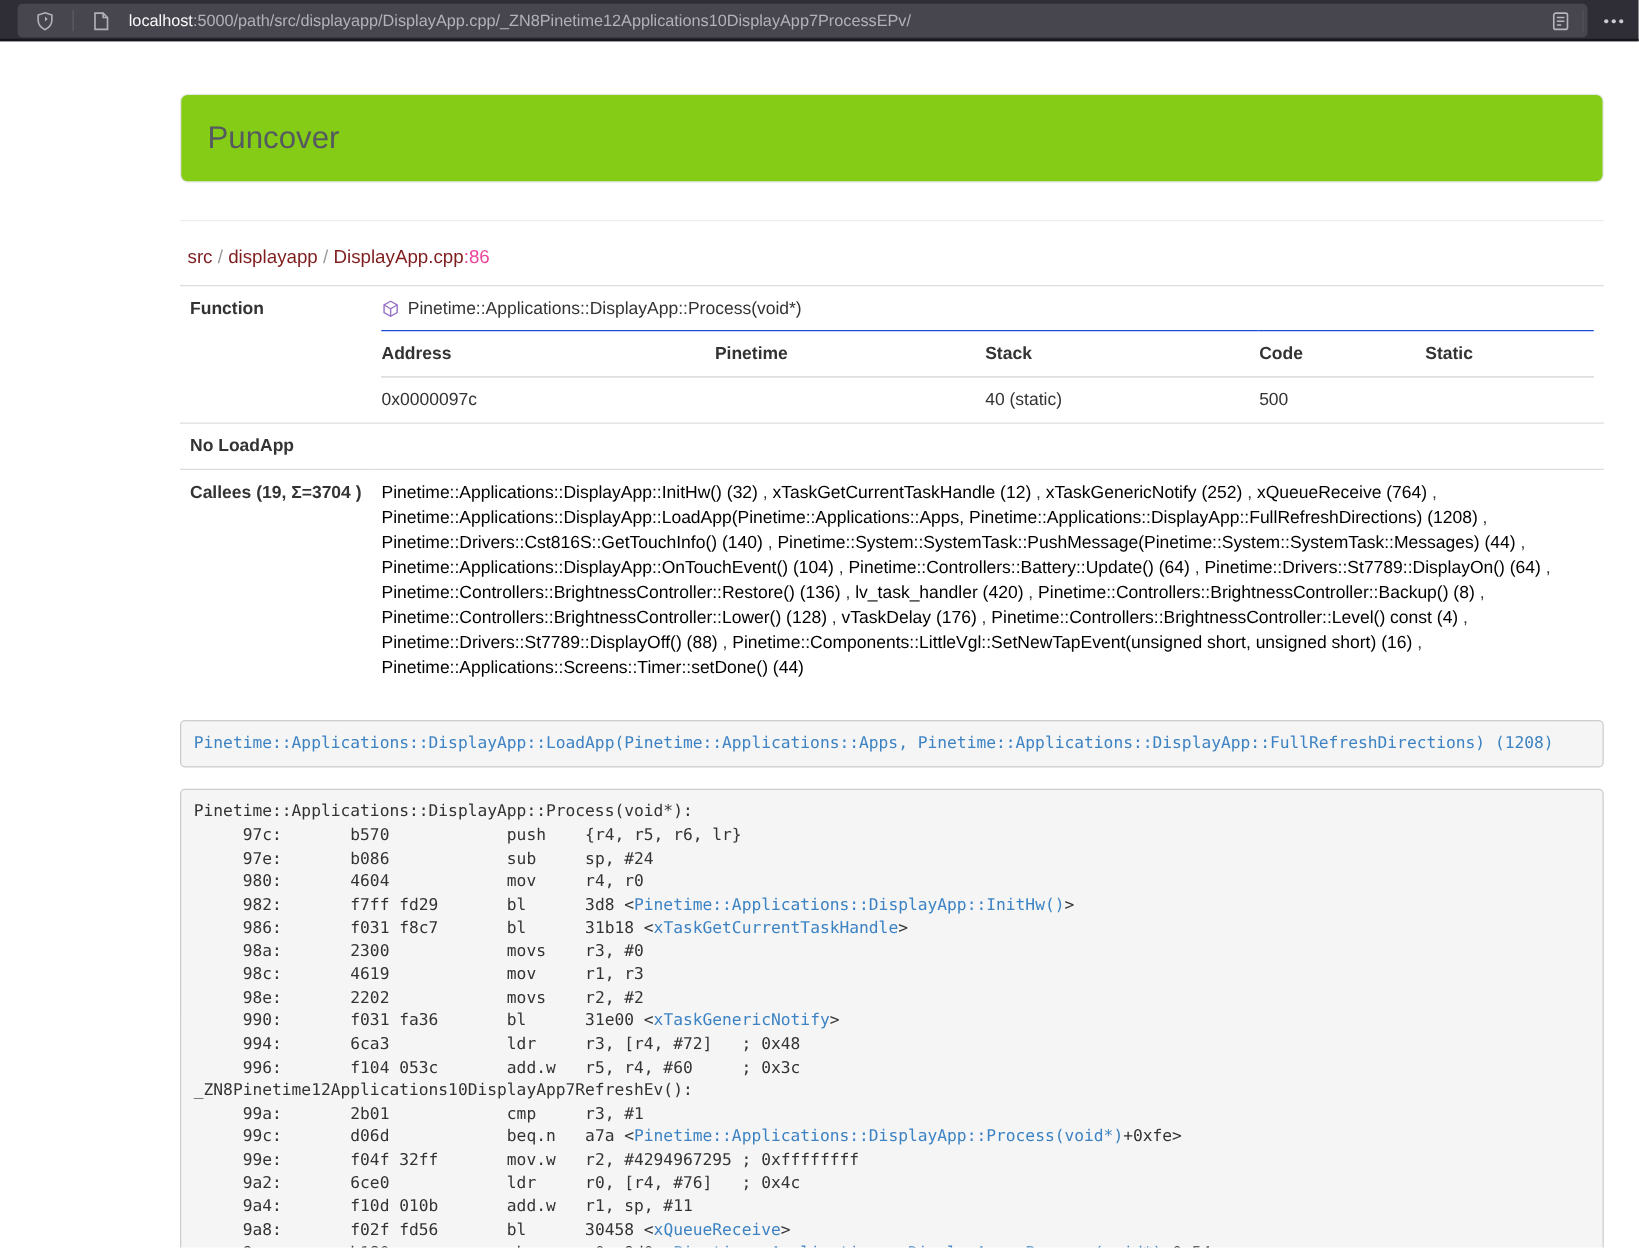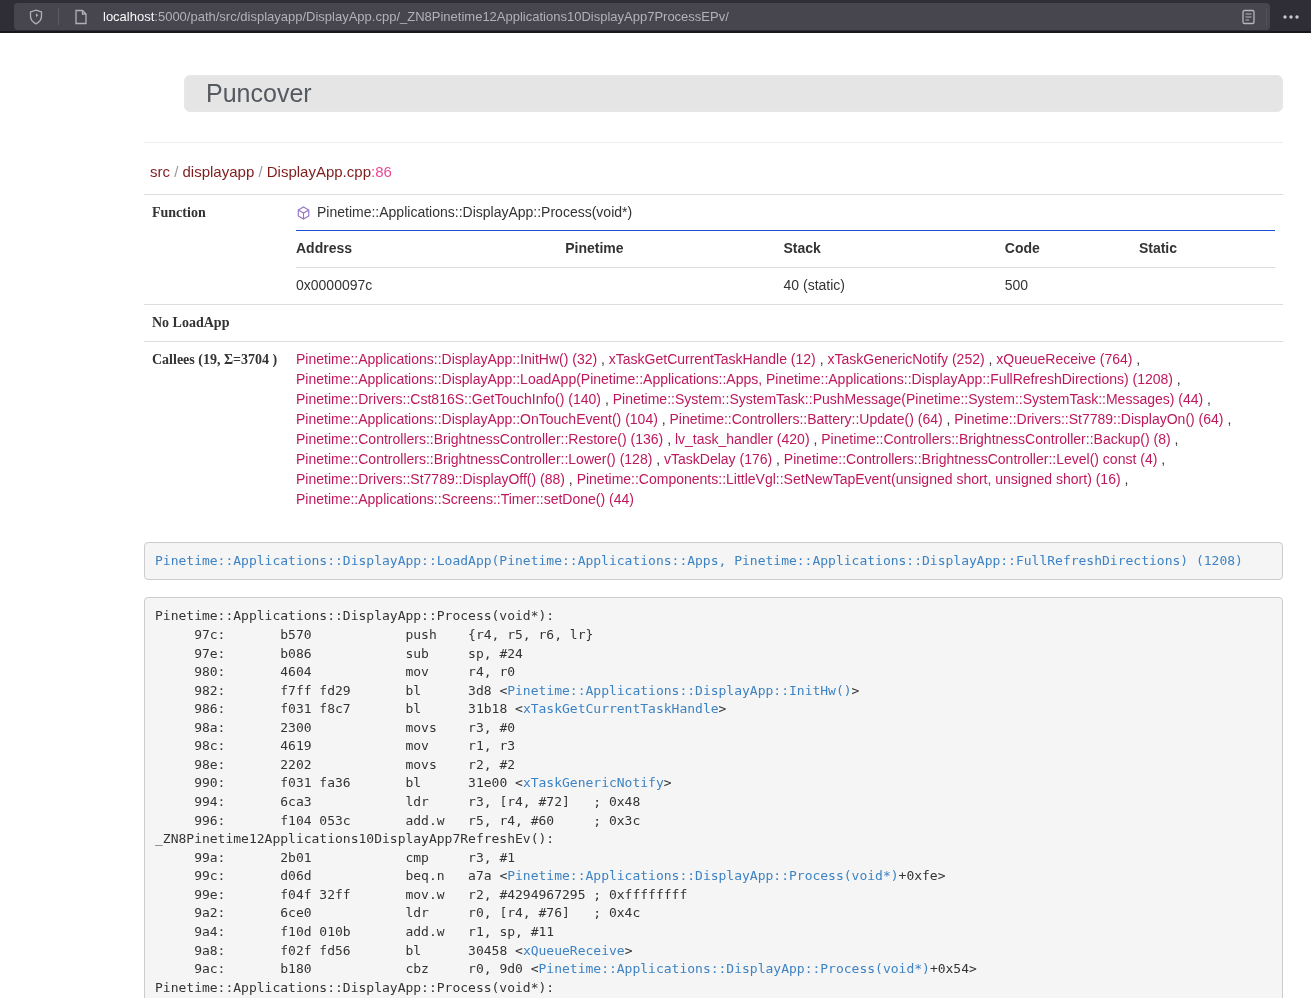--- a/index.html
+++ b/index.html
@@ -14,46 +14,46 @@
   .url-text { font-size:13px; color:#b1b1b9; margin-left:8px; white-space:nowrap; overflow:hidden; }
   .url-text .host { color:#f9f9fa; }
   .urlbar .spacer { flex:1; }
   .toolbar-right { position:absolute; right:0; top:0; height:33px; display:flex; align-items:center; }
   .kebab-sep { width:1px; height:18px; background:#52515a; margin-right:10px; }
   .icon-btn { width:28px; height:26px; display:flex; align-items:center; justify-content:center; border-radius:3px; }
 
   
   .container { margin-left:144px; width:1139px; padding-top:42px; }
 
-  .jumbotron { background:#e5e5e5; border:1px solid #e7e7e9; border-radius:6px;
-    padding:4px 21px;margin-left:40px; }
+  .jumbotron { background:#84cc16; border:1px solid #e7e7e9; border-radius:6px;
+    padding:21px 21px; }
   .jumbotron h1 { font-size:25px; font-weight:400; color:#555a60; line-height:27px; }
 
   hr { border:none; border-top:1px solid #eee; margin:30px 0 19px 0; }
 
   .breadcrumb { font-size:15px; line-height:20px; margin-bottom:12px; padding-left:6px; }
   .breadcrumb a { color:#7f1d1d; text-decoration:none; }
   .breadcrumb .sep { color:#999; }
   .breadcrumb .suffix { color:#ec4899; }
 
   table.main { width:100%; border-collapse:collapse; }
   table.main > tbody > tr { border-top:1px solid #ddd; }
   table.main > tbody > tr > th, table.main > tbody > tr > td {
     text-align:left; vertical-align:top; padding:8px; font-size:14px; line-height:1.42857; }
-  table.main > tbody > tr > th { font-weight:bold; width:144px; white-space:nowrap;font-family:Liberation Serif, serif; }
+  table.main > tbody > tr > th { font-weight:bold; width:144px; white-space:nowrap; }
 
   .func-line { display:flex; align-items:center; gap:6px; }
   table.inner { width:100%; border-collapse:collapse; margin-top:7px; }
   table.inner th, table.inner td { text-align:left; padding:8px 0; font-size:14px; line-height:1.42857; }
   table.inner thead tr { border-top:1px solid #1d4ed8; border-bottom:1px solid #ddd; }
   table.inner .c0{width:27.5%} table.inner .c1{width:22.3%} table.inner .c2{width:22.6%}
   table.inner .c3{width:13.7%} table.inner .c4{width:14%}
 
   .callees { line-height:20px; }
-  .callees a { color:#be185d; text-decoration:none; }
+  .callees a { color:#000000; text-decoration:none; }
 
   pre.codebox { background:#f5f5f5; border:1px solid #ccc; border-radius:4px;
     padding:9px 10px; font-family:"DejaVu Sans Mono", monospace; font-size:13px;
     line-height:1.42857; color:#333; tab-size:8; -moz-tab-size:8; white-space:pre;
     overflow:hidden; }
   pre.codebox a { color:#3d83c4; text-decoration:none; }
   .symbol-box { margin-top:24px; }
   .asm-box { margin-top:17px; }
 </style>
 </head>

